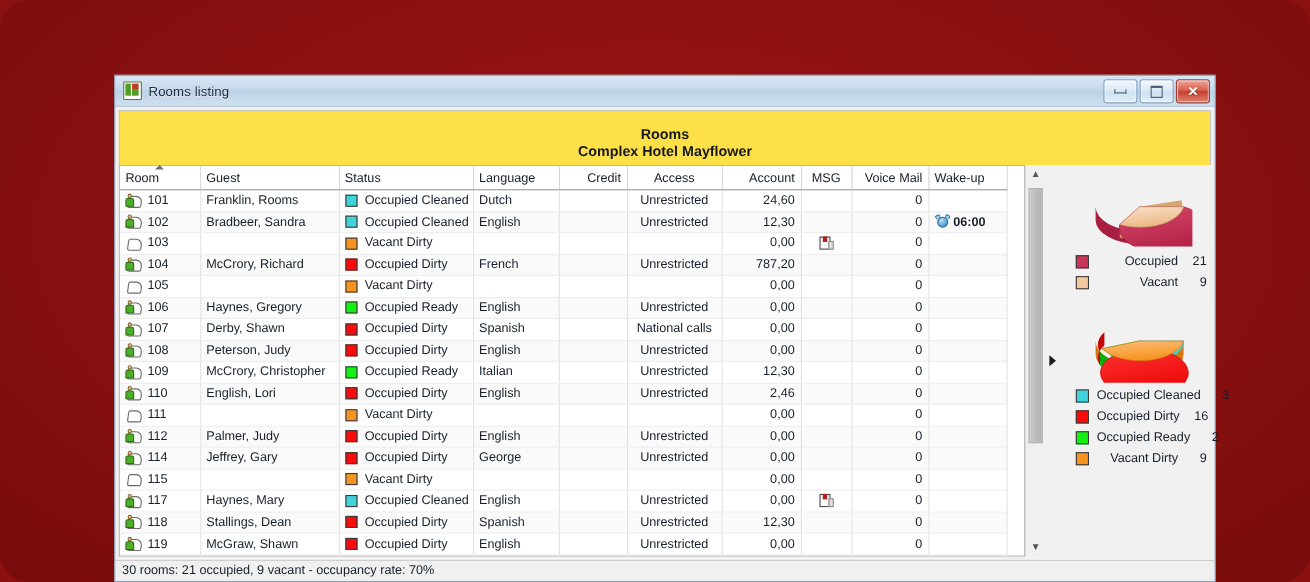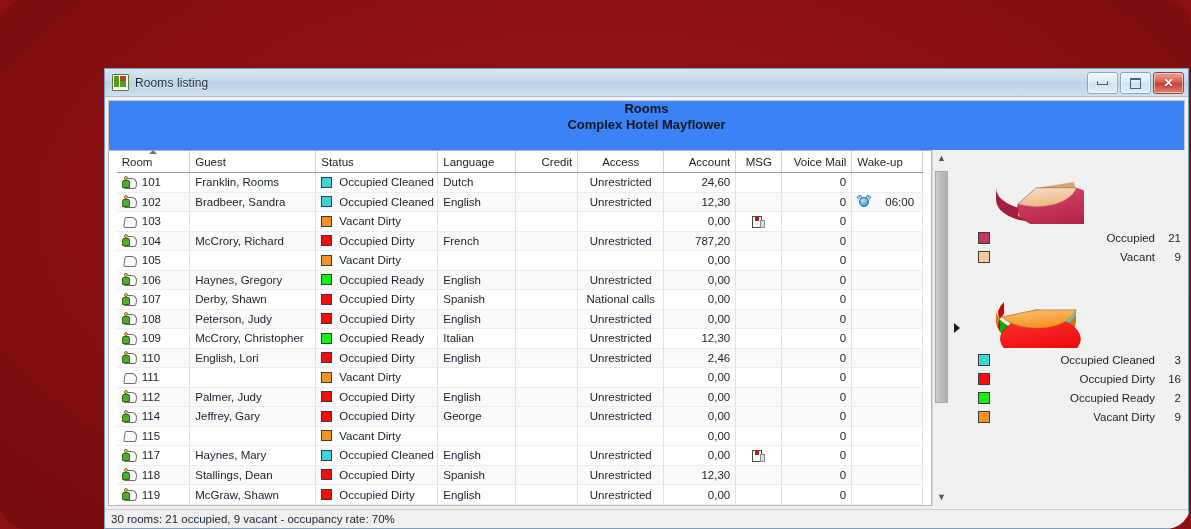--- a/index.html
+++ b/index.html
@@ -16,21 +16,21 @@
     border-radius:26px;
     overflow:hidden;
   }
   .desktop::before{
     content:"";position:absolute;left:0;top:0;right:0;bottom:0;
     background:radial-gradient(ellipse at 50% 40%, #9c1414 0%, #8a1010 55%, #780c0c 100%);
   }
 
   
   .window{
-    position:absolute;left:104px;top:68px;width:1085px;height:461px;
+    position:absolute;left:104px;top:68px;width:1001px;height:461px;
     background:#f0f0f0;
     border:1px solid #7b9dc0;
     box-sizing:border-box;
     display:flex;flex-direction:column;
     box-shadow:0 0 0 1px rgba(255,255,255,.35) inset;
   }
   
   .titlebar{
     height:27px;flex:0 0 27px;
     background:linear-gradient(to bottom,#d8e6f2 0%,#c6daec 45%,#bcd2e6 50%,#cfe0ef 100%);
@@ -76,37 +76,37 @@
 
   
   .client{
     flex:1 1 auto;display:flex;flex-direction:column;
     background:#f1f1f1;
     padding:3px;box-sizing:border-box;
   }
   
   .report-head{
     flex:0 0 50px;
-    background:#3b82f6;
+    background:#fde047;
     border:1px solid #c8c8c8;
     border-bottom:none;
-    display:flex;flex-direction:column;align-items:center;
+    display:flex;flex-direction:column;align-items:center;justify-content:flex-end;
     padding-bottom:4px;box-sizing:border-box;
   }
   .rh-line1{font-size:13px;font-weight:bold;color:#14181d;line-height:16px;}
   .rh-line2{font-size:13px;font-weight:bold;color:#14181d;line-height:16px;}
 
   
   .body-row{flex:1 1 auto;display:flex;min-height:0;}
 
   .grid-wrap{
     flex:0 0 824px;display:flex;flex-direction:column;min-height:0;
     border:1px solid #b7b7b7;background:#ffffff;box-sizing:border-box;
   }
-  .grid-scroll{flex:1 1 auto;display:flex;min-height:0;justify-content:center;}
+  .grid-scroll{flex:1 1 auto;display:flex;min-height:0;}
   table.grid{
     border-collapse:collapse;width:806px;table-layout:fixed;
     font-size:11.5px;color:#16202b;
   }
   table.grid th{
     height:21px;padding:0 5px;
     background:#ffffff;
     border-right:1px solid #d2d2d2;
     border-bottom:1px solid #9a9a9a;
     font-weight:normal;font-size:11.5px;color:#16202b;
@@ -168,21 +168,21 @@
     background:#fafafa;border:1px solid #4a4a4a;box-sizing:border-box;
   }
   .msgicon .red{
     position:absolute;left:3px;top:0px;width:4px;height:5px;background:#b02020;
   }
   .msgicon .sh{
     position:absolute;left:8px;top:4px;width:5px;height:8px;
     background:#dedede;border:1px solid #8a8a8a;box-sizing:border-box;
   }
   
-  .wakecell{display:flex;align-items:center;gap:14px;}
+  .wakecell{display:flex;align-items:center;gap:3px;font-weight:bold;}
   .clockicon{width:14px;height:13px;position:relative;flex:0 0 14px;}
   .clockicon .face{
     position:absolute;left:2px;top:2px;width:10px;height:10px;border-radius:50%;
     background:radial-gradient(circle at 35% 30%,#bfe2f7 0%,#4f9fd4 70%,#2a6e9e 100%);
     border:1px solid #2b6a97;box-sizing:border-box;
   }
   .clockicon .b1,.clockicon .b2{
     position:absolute;top:0px;width:5px;height:4px;border-radius:50% 50% 0 0;
     border:1px solid #3a7ea8;border-bottom:none;background:#9dc9e4;box-sizing:border-box;
   }

